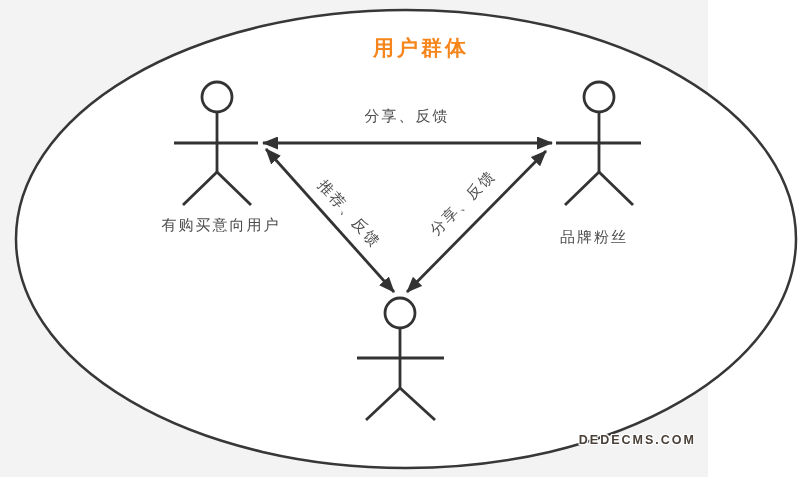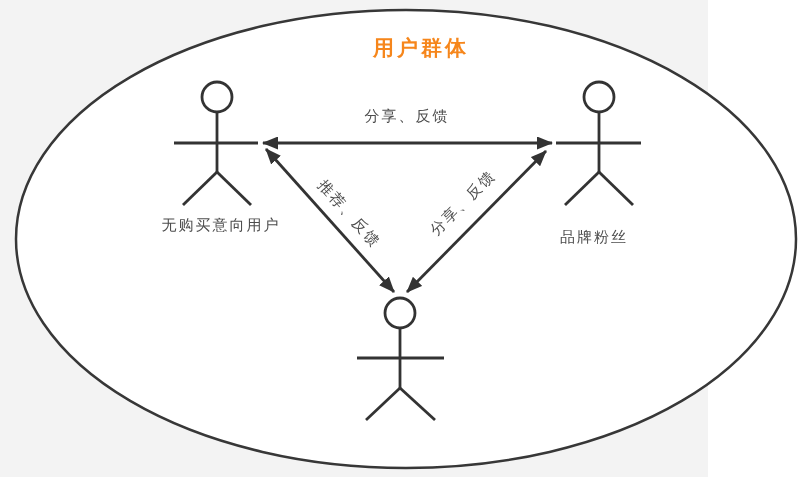--- a/index.html
+++ b/index.html
@@ -103,19 +103,20 @@
     <line x1="266" y1="149" x2="394" y2="292" stroke="#333333" stroke-width="2.8" marker-start="url(#arrow)" marker-end="url(#arrow)"></line>
     <line x1="546" y1="151" x2="407" y2="292" stroke="#333333" stroke-width="2.8" marker-start="url(#arrow)" marker-end="url(#arrow)"></line>
   </svg>
 
   <div class="diagram-title">用户群体</div>
 
   <div class="edge-label top">分享、反馈</div>
   <div class="edge-label left">推荐、反馈</div>
   <div class="edge-label right">分享、反馈</div>
 
-  <div class="lbl actor-label a1">无购买意向用户</div>
+  <div class="lbl actor-label a1">有购买意向用户</div>
   <div class="lbl actor-label a2">品牌粉丝</div>
 
   <div class="watermark">
+    <div class="wm-en">DEDECMS.COM</div>
   </div>
 
 </div>
 
 </body></html>

